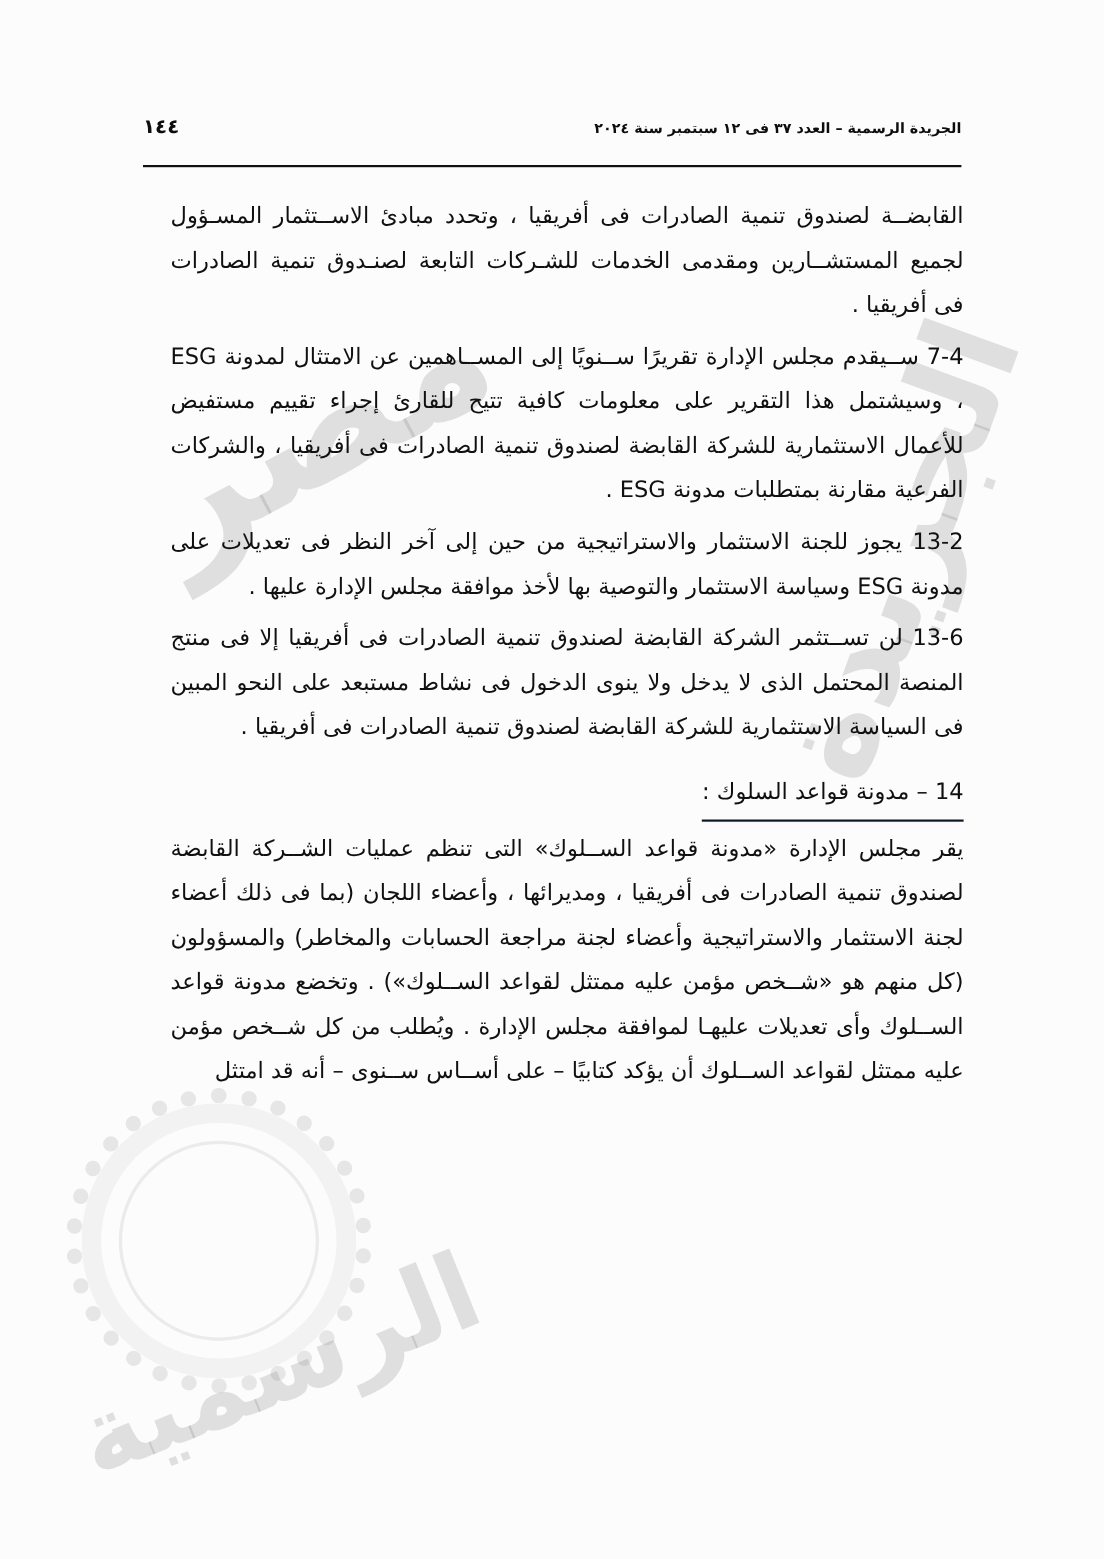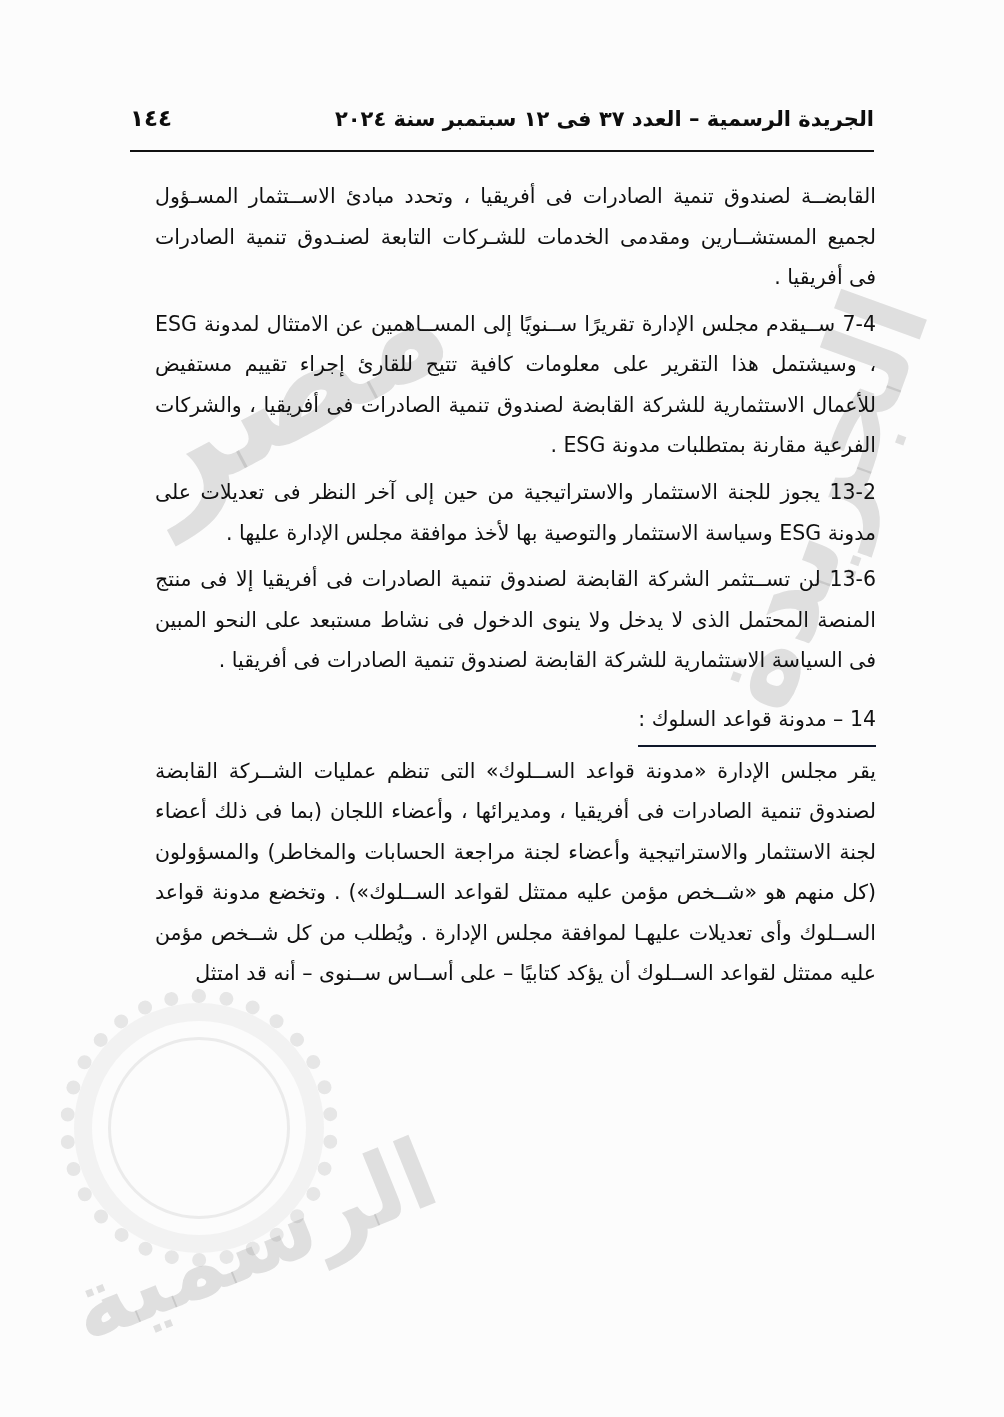--- a/index.html
+++ b/index.html
@@ -75,27 +75,27 @@
     position: absolute;
     top: 105px;
     left: 130px;
     right: 130px;
     display: flex;
     align-items: baseline;
     justify-content: space-between;
     direction: rtl;
   }
   .header-title {
-    font-size: 21px;
+    font-size: 13px;
     font-weight: bold;
     letter-spacing: 0px;
     color: #0d0d0d;
   }
   .header-page-number {
-    font-size: 23px;
+    font-size: 18px;
     font-weight: bold;
     color: #0d0d0d;
     margin-right: 48px;
   }
   .header-rule {
     position: absolute;
     top: 150px;
     left: 130px;
     right: 130px;
     border-top: 2.5px solid #111;

